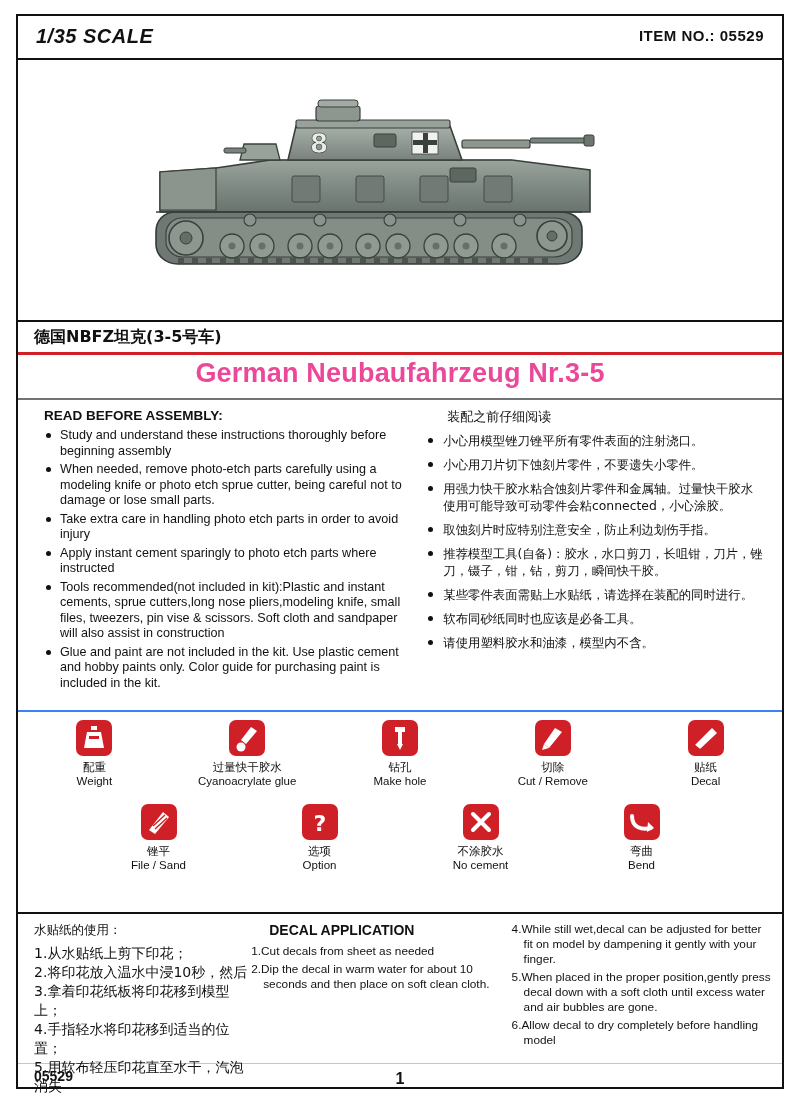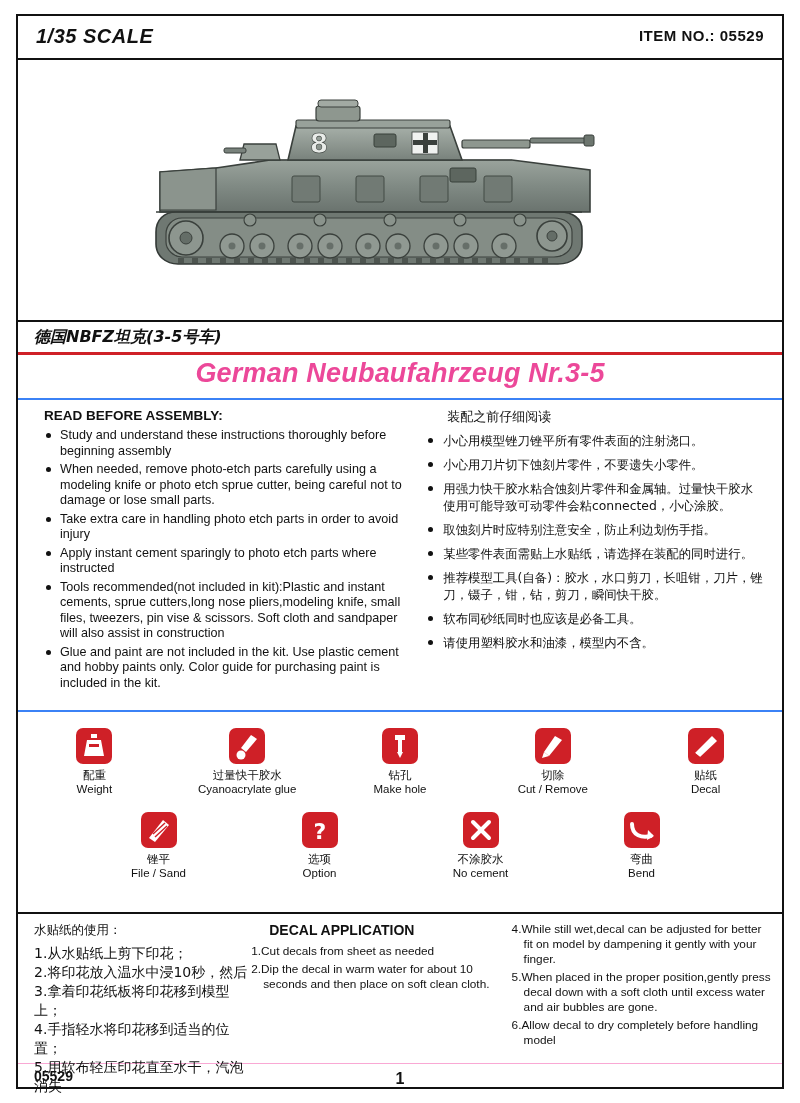--- a/index.html
+++ b/index.html
@@ -50,23 +50,22 @@
     box-sizing:border-box;
     overflow:hidden;
     background:#fff;
   }
   .art svg{display:block;margin:0 auto;}
 
   
   .titleblock{
     position:relative;
     height:78px;
-    border-bottom:2px solid #3b82f6;
-    box-sizing:border-box;
-    font-style:italic;
+    border-bottom:2px solid #737373;
+    box-sizing:border-box;
   }
   .cn-title{
     position:absolute;left:16px;top:5px;
     font-size:16px;font-weight:bold;
     font-family:"DejaVu Sans", sans-serif;
   }
   .redbar{
     position:absolute;left:0;right:0;top:30px;
     height:3px;background:#cf2027;
   }
@@ -135,21 +134,21 @@
     width:5px;height:5px;border-radius:50%;
     background:#111;
   }
 
   
   .symbols{
     position:relative;
     height:202px;
     border-bottom:2px solid #111;
     box-sizing:border-box;
-    padding:16px 0 0 0;
+    padding:8px 0 0 0;
   }
   .symrow{
     display:flex;
     justify-content:space-around;
     align-items:flex-start;
   }
   .symrow.r2{margin-top:16px;padding:0 60px;}
   .sym{
     width:128px;
     text-align:center;
@@ -378,22 +377,22 @@
     <div class="col-cn">
       <div class="cn-h3">装配之前仔细阅读</div>
       <ul class="bul cnlist">
         <li>小心用模型锉刀锉平所有零件表面的注射浇口。</li>
         <li>小心用刀片切下蚀刻片零件，不要遗失小零件。</li>
         <li>
           <span>用强力快干胶水粘合蚀刻片零件和金属轴。过量快干胶水</span><br>
           <span>使用可能导致可动零件会粘connected，小心涂胶。</span>
         </li>
         <li>取蚀刻片时应特别注意安全，防止利边划伤手指。</li>
+        <li>推荐模型工具(自备)：胶水，水口剪刀，长咀钳，刀片，锉刀，镊子，钳，钻，剪刀，瞬间快干胶。</li>
         <li>某些零件表面需贴上水贴纸，请选择在装配的同时进行。</li>
-        <li>推荐模型工具(自备)：胶水，水口剪刀，长咀钳，刀片，锉刀，镊子，钳，钻，剪刀，瞬间快干胶。</li>
         <li>软布同砂纸同时也应该是必备工具。</li>
         <li>请使用塑料胶水和油漆，模型内不含。</li>
       </ul>
     </div>
   </div>
 
   <div class="symbols">
     <div class="symrow r1">
 
       <div class="sym">

